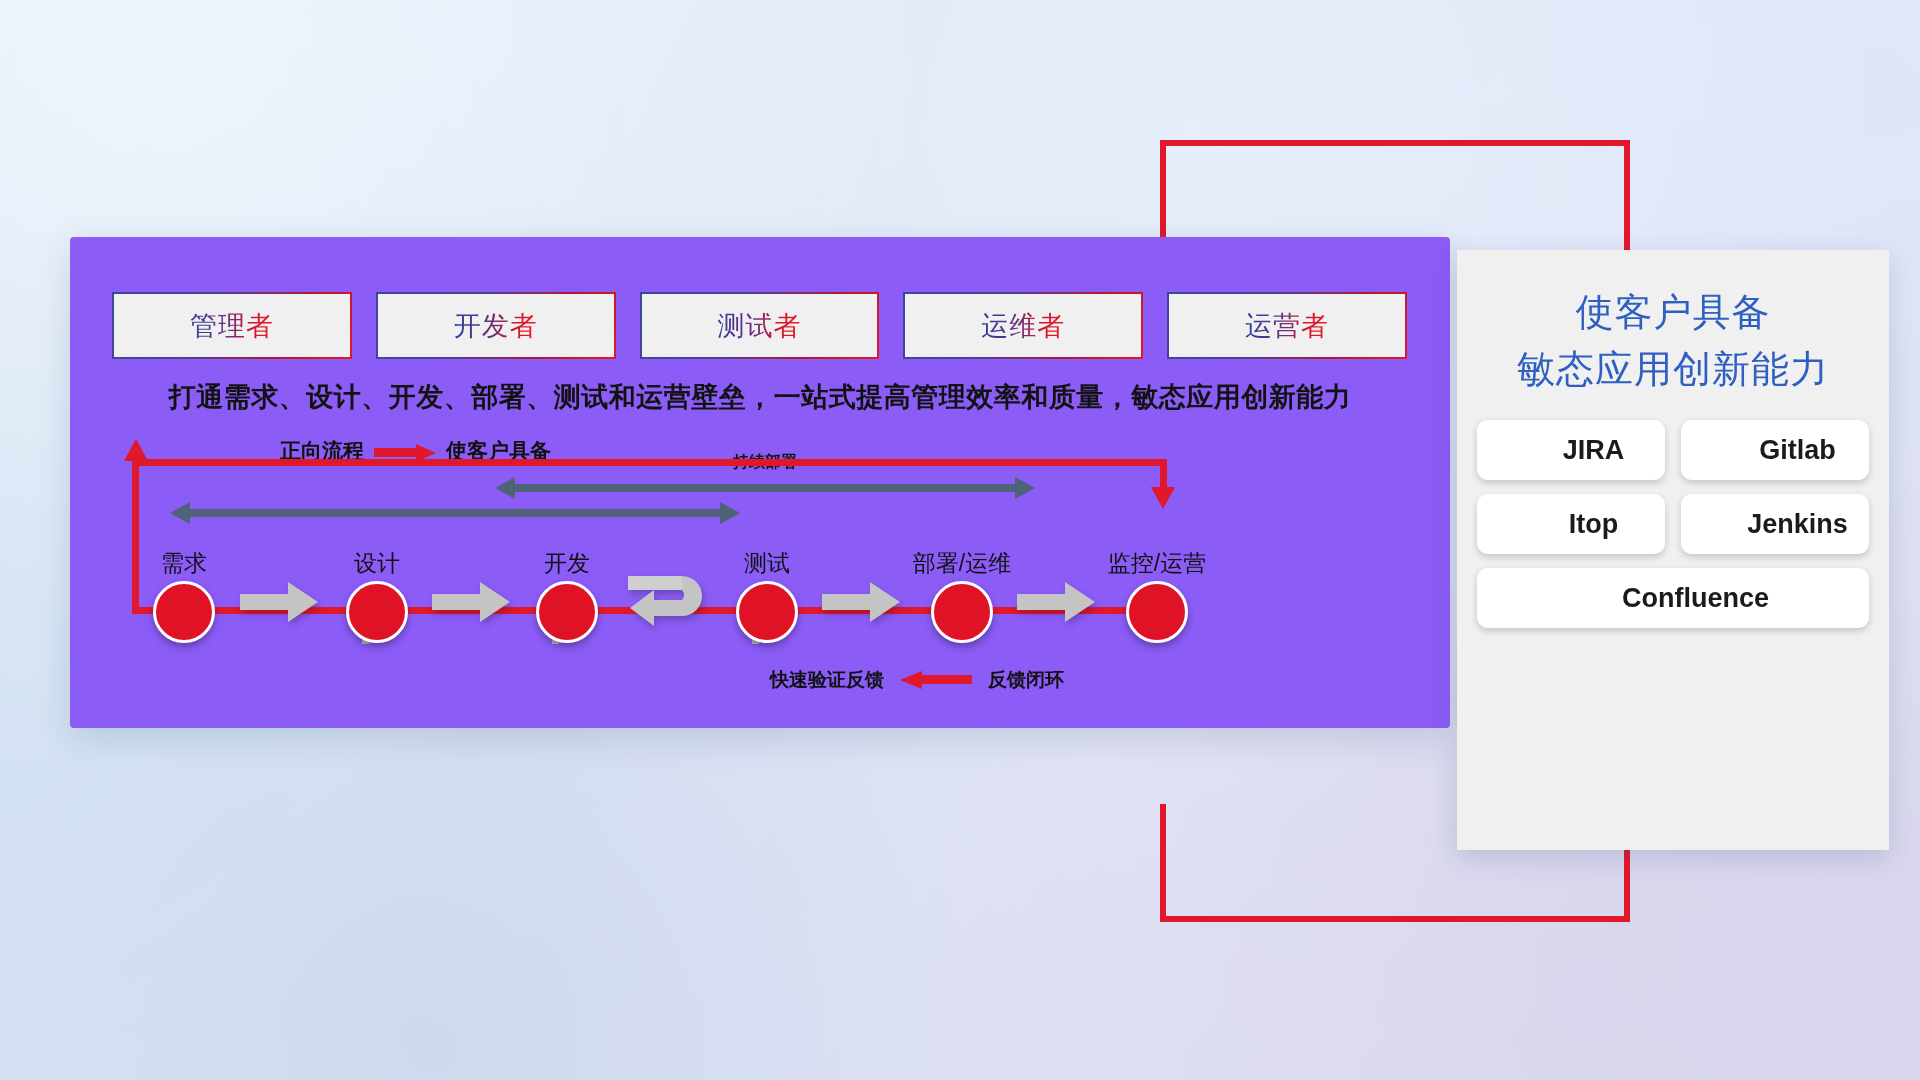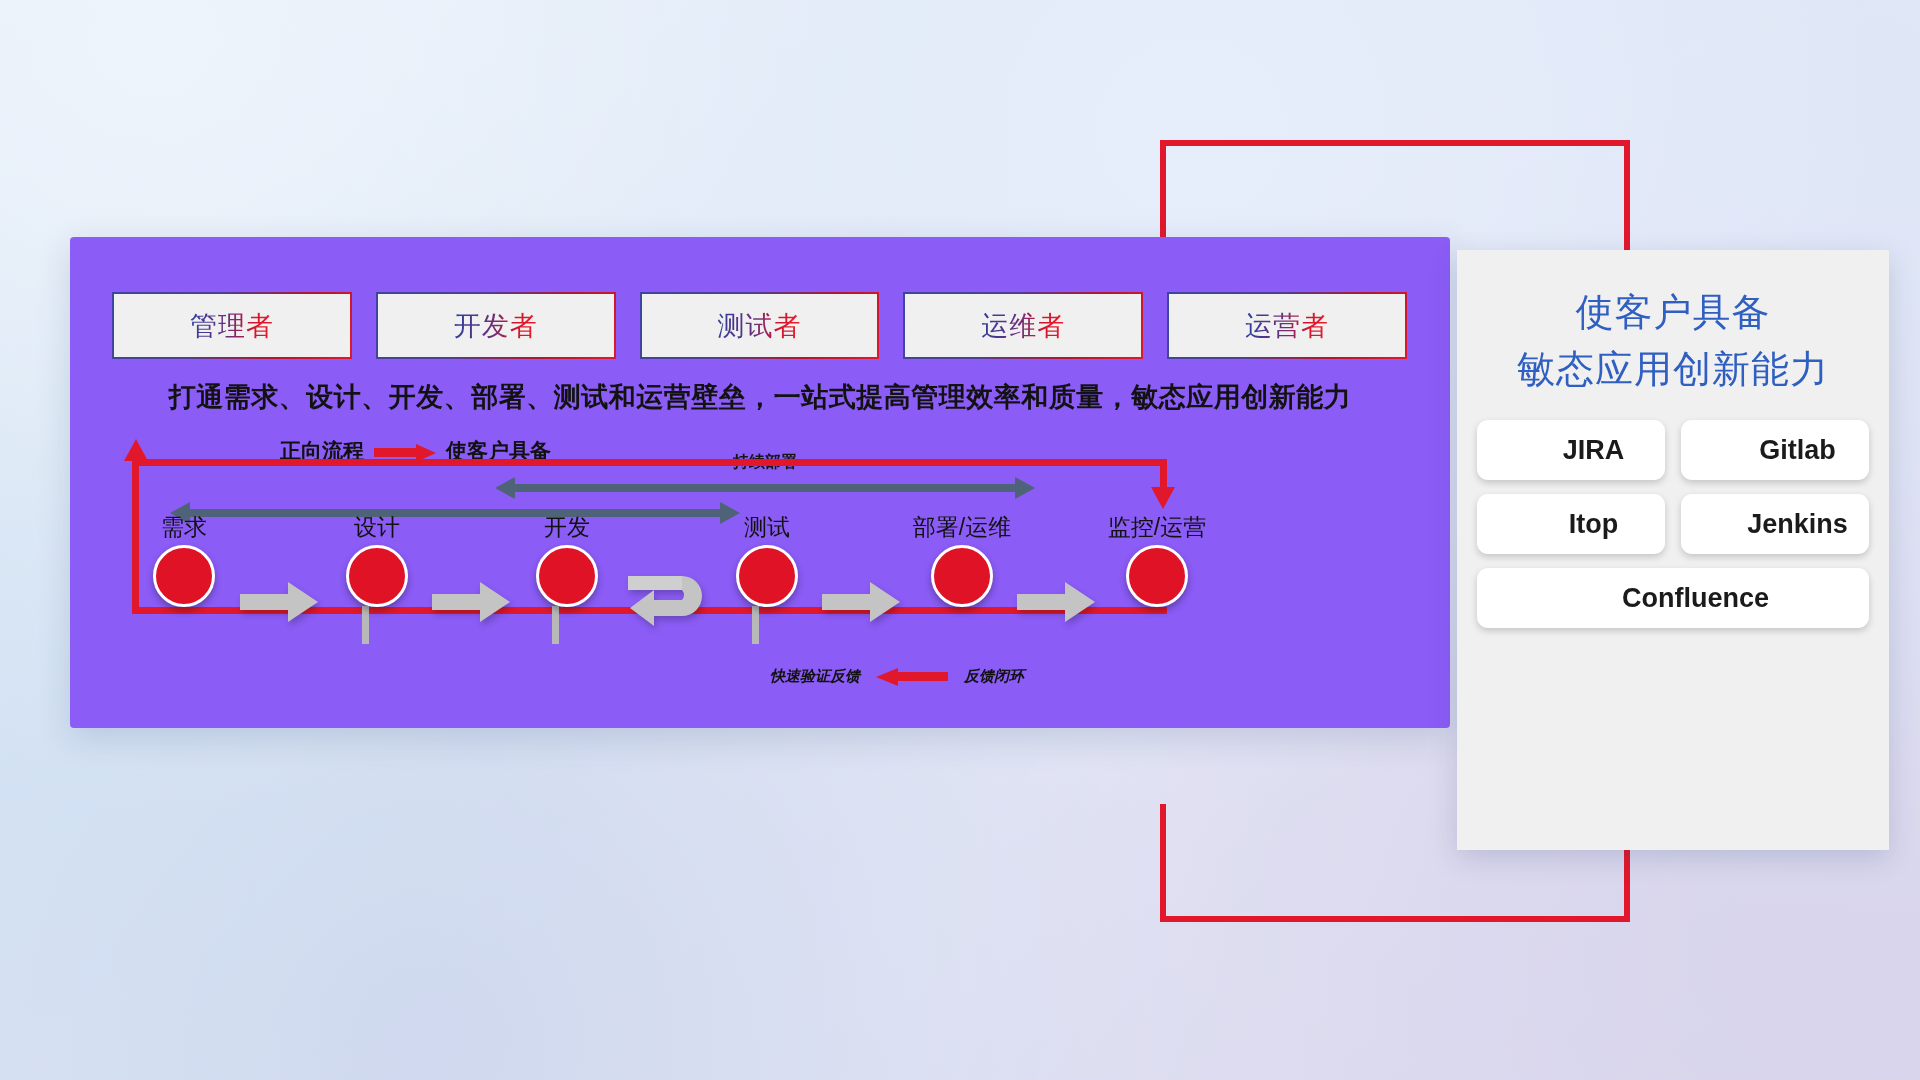--- a/index.html
+++ b/index.html
@@ -56,21 +56,21 @@
   
   .legend-fwd{ position:absolute; left:210px; top:200px; display:flex; align-items:center; gap:10px; }
   .legend-fwd .t{ font-size:21px; font-weight:700; color:#111; }
   .arrow-red-r{ position:relative; width:62px; height:14px; }
   .arrow-red-r i{ position:absolute; left:0; top:4px; width:44px; height:9px; background:#e1182c; display:block; }
   .arrow-red-r b{ position:absolute; right:0; top:0; width:0; height:0;
      border-top:9px solid transparent; border-bottom:9px solid transparent; border-left:20px solid #e1182c; }
 
   
   .legend-fb{ position:absolute; left:700px; top:430px; display:flex; align-items:center; gap:16px; }
-  .legend-fb .t{ font-size:15px; font-weight:700; color:#111;font-style:italic; }
+  .legend-fb .t{ font-size:19px; font-weight:700; color:#111; }
   .arrow-red-l{ position:relative; width:72px; height:18px; }
   .arrow-red-l i{ position:absolute; right:0; top:4px; width:50px; height:9px; background:#e1182c; display:block; }
   .arrow-red-l b{ position:absolute; left:0; top:0; width:0; height:0;
      border-top:9px solid transparent; border-bottom:9px solid transparent; border-right:22px solid #e1182c; }
 
   
   .span-cd{ position:absolute; left:425px; top:215px; width:540px; }
   .span-ag{ position:absolute; left:100px; top:265px; width:570px; }
   .span-title{ text-align:center; font-size:16px; font-weight:700; color:#151515; margin-bottom:4px; }
   .dbl{ position:relative; height:22px; }
@@ -87,21 +87,21 @@
   .loop .l-left { position:absolute; left:0; top:0; width:7px; height:155px; background:#e1182c; }
   .loop .l-rt   { position:absolute; right:0; top:0; width:7px; height:30px; background:#e1182c; }
   .loop .head-down{ position:absolute; right:-8px; top:28px; width:0; height:0;
      border-left:12px solid transparent; border-right:12px solid transparent; border-top:22px solid #e1182c; }
   .loop .head-up{ position:absolute; left:-8px; top:-20px; width:0; height:0;
      border-left:12px solid transparent; border-right:12px solid transparent; border-bottom:22px solid #e1182c; }
 
   
   .pipeline{ position:absolute; left:42px; top:275px; width:1296px; height:120px; }
   .node{ position:absolute; width:120px; text-align:center; }
-  .node .lbl{ font-size:23px; font-weight:400; color:#111; white-space:nowrap; margin-bottom:2px; }
+  .node .lbl{ font-size:23px; font-weight:400; color:#111; white-space:nowrap; margin-bottom:2px;margin-top:36px; }
   .node .dot{
     width:62px; height:62px; border-radius:50%; margin:0 auto;
     background:#e01226; border:3px solid #fff;
     box-shadow:0 4px 7px rgba(0,0,0,.30);
   }
   .stem{ position:absolute; width:7px; background:#b8b8b8; }
 
   
   .ga{ position:absolute; top:70px; width:78px; height:40px; filter:drop-shadow(2px 4px 3px rgba(0,0,0,.22)); }
 

